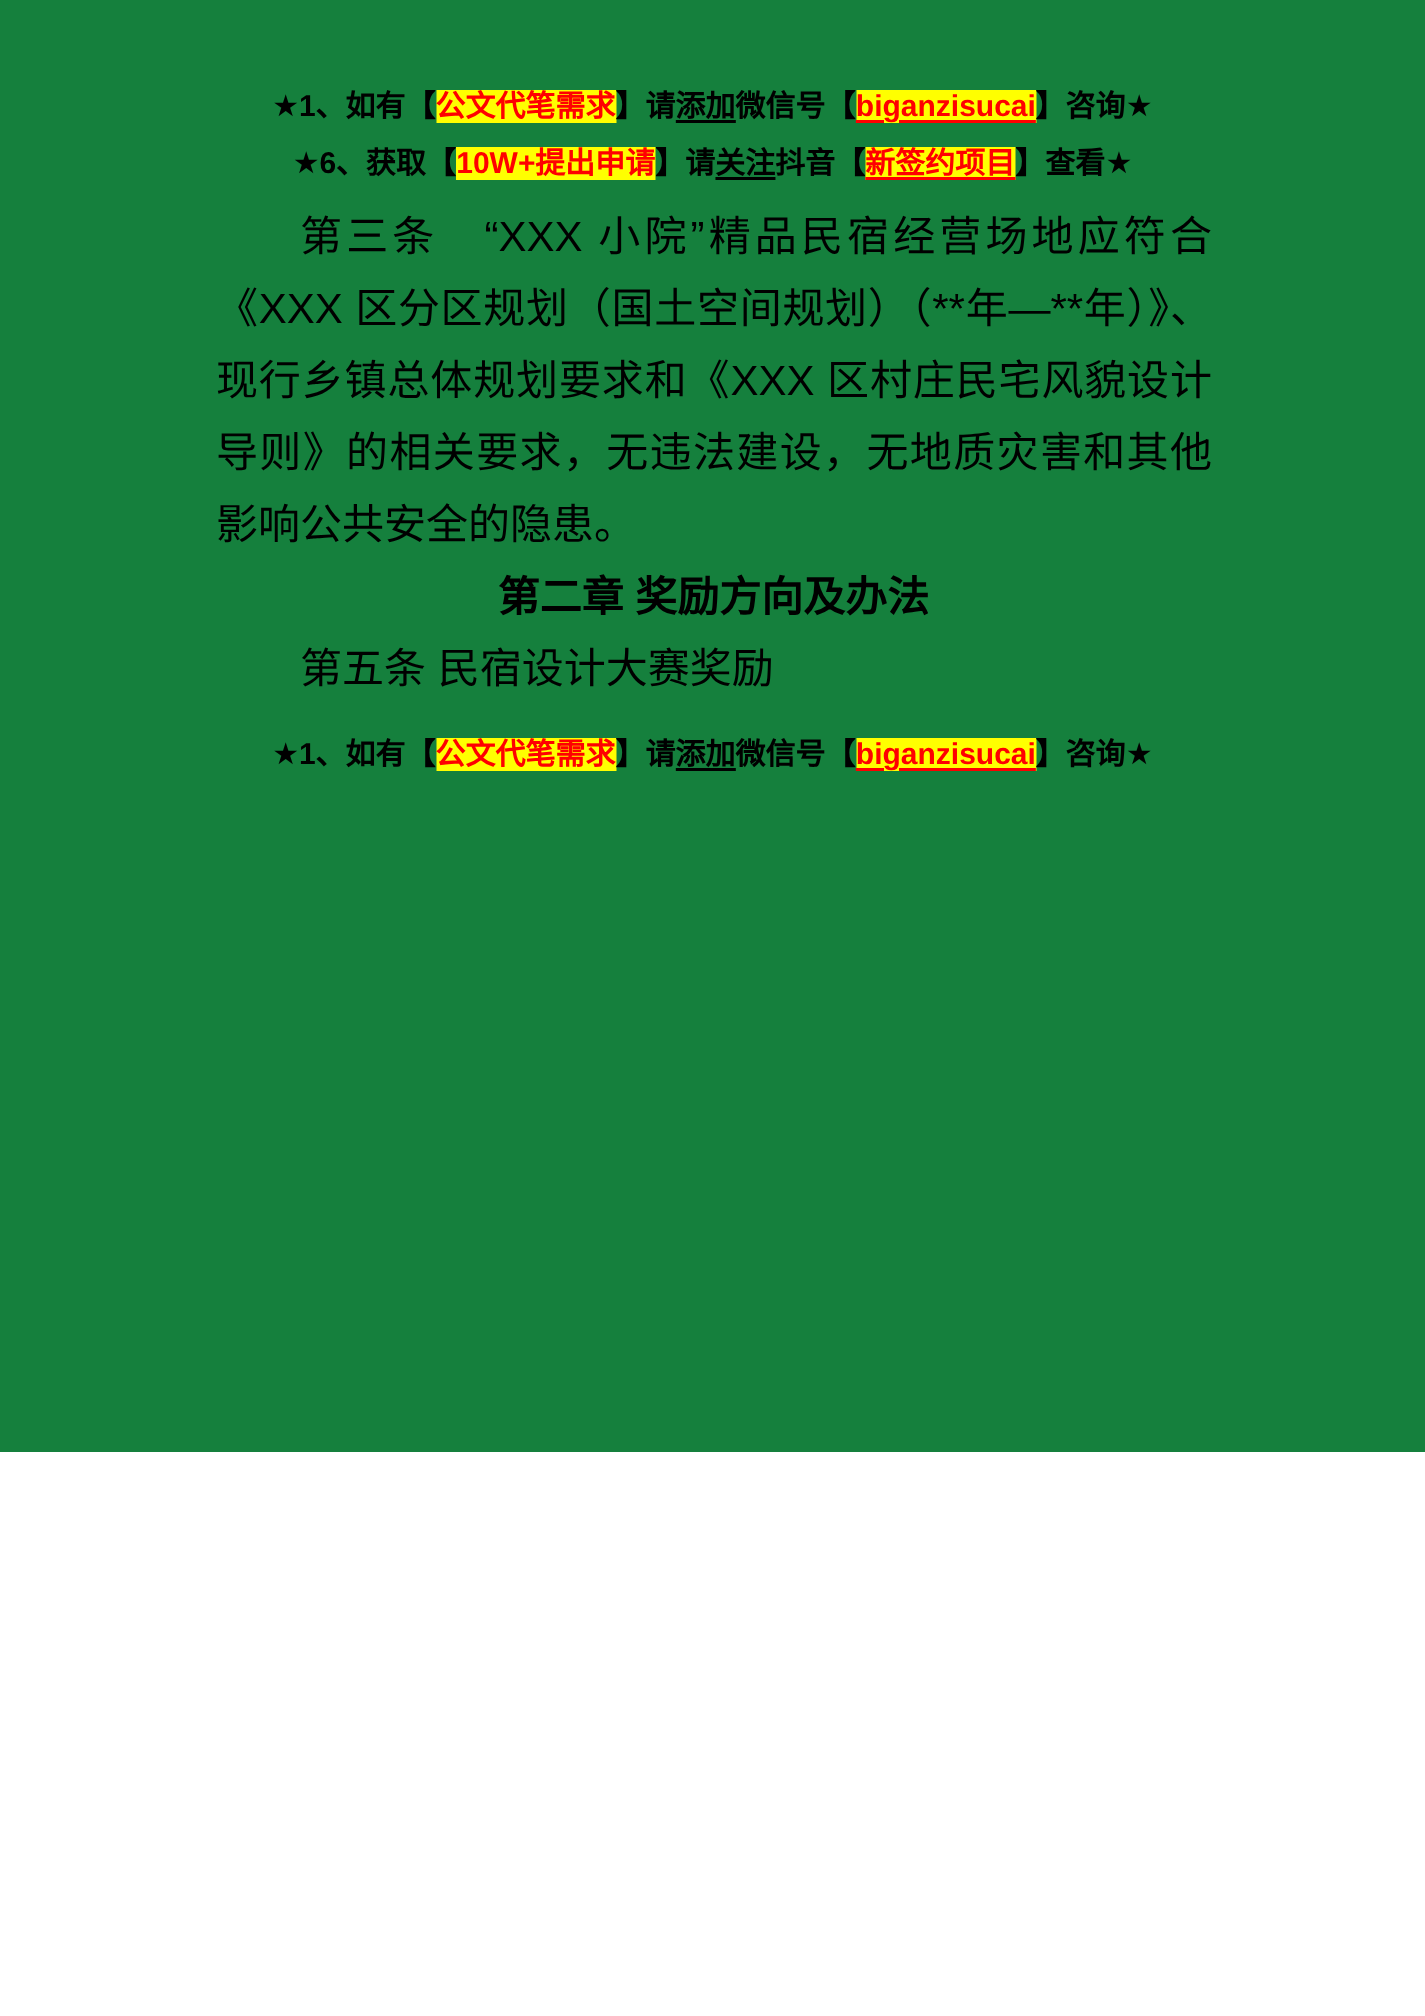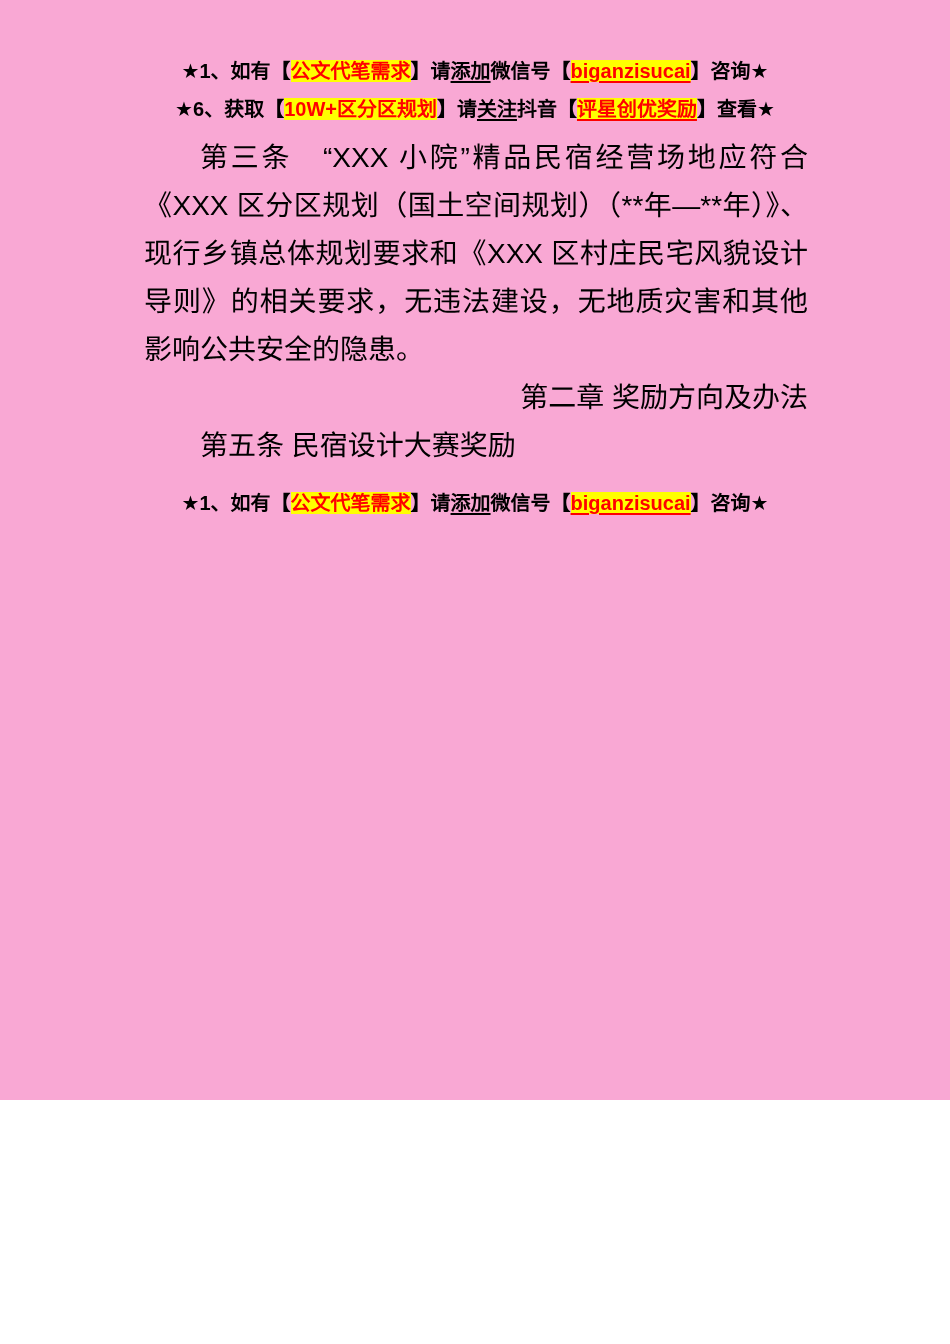--- a/index.html
+++ b/index.html
@@ -4,23 +4,23 @@
 <style>
   :root{
     --hl-bg:#FFFF00;
     --em-text:#FF0000;
     --body-text:#000000;
   }
   *{box-sizing:border-box;}
   html,body{margin:0;padding:0;background:#ffffff;}
   .page{
     width:950px;
-    height:1100px;
+    height:968px;
     margin:0 auto;
-    background:#f9a8d4;
+    background:#15803d;
     color:var(--body-text);
     font-family:"Liberation Sans","DejaVu Sans",sans-serif;
     padding-top:52px;
     overflow:hidden;
     position:relative;
   }
   .ad-banner{
     text-align:center;
     font-weight:700;
     font-size:20px;
@@ -46,38 +46,38 @@
     text-align:justify;
     text-justify:inter-ideograph;
   }
   .para{
     margin:0;
     text-indent:2em;
   }
   .chapter{
     margin:0;
     text-indent:0;
-    text-align:right;
-    font-weight:400;
+    text-align:center;
+    font-weight:700;
   }
   .ad-bottom{
     margin-top:14px;
   }
 </style>
 </head>
 <body>
 
 <div class="page">
 
   <div class="ad-banner">
     <div>
       <span>★1、如有【</span><span class="hl">公文代笔需求</span><span>】请</span><span class="ul">添加</span><span>微信号【</span><span class="hl ul">biganzisucai</span><span>】咨询★</span>
     </div>
     <div>
-      <span>★6、获取【</span><span class="hl">10W+区分区规划</span><span>】请</span><span class="ul">关注</span><span>抖音【</span><span class="hl ul">评星创优奖励</span><span>】查看★</span>
+      <span>★6、获取【</span><span class="hl">10W+提出申请</span><span>】请</span><span class="ul">关注</span><span>抖音【</span><span class="hl ul">新签约项目</span><span>】查看★</span>
     </div>
   </div>
 
   <div class="content">
     <p class="para">第三条　“XXX 小院”精品民宿经营场地应符合《XXX 区分区规划（国土空间规划）（**年—**年）》、现行乡镇总体规划要求和《XXX 区村庄民宅风貌设计导则》的相关要求，无违法建设，无地质灾害和其他影响公共安全的隐患。</p>
     <p class="chapter">第二章 奖励方向及办法</p>
     <p class="para">第五条 民宿设计大赛奖励</p>
   </div>
 
   <div class="ad-banner ad-bottom">

